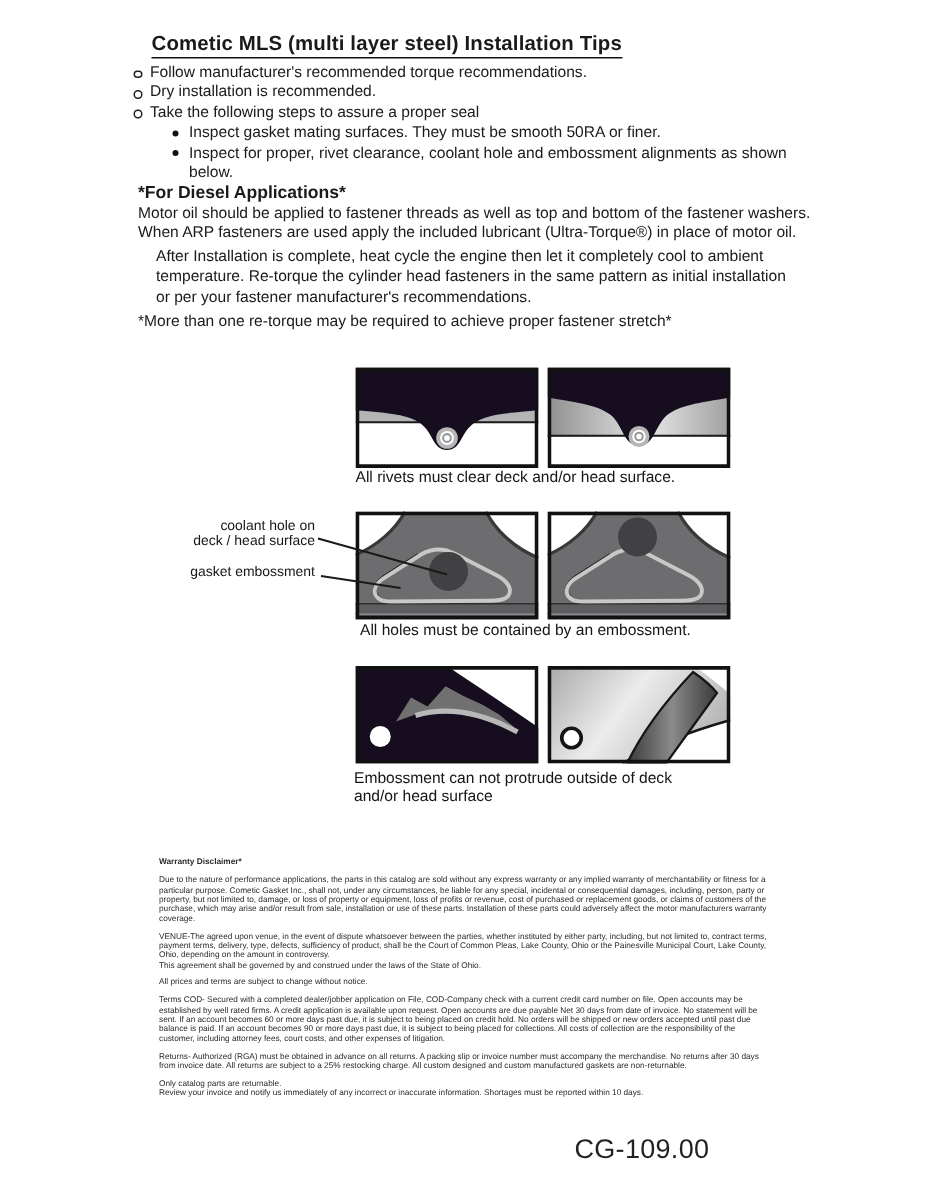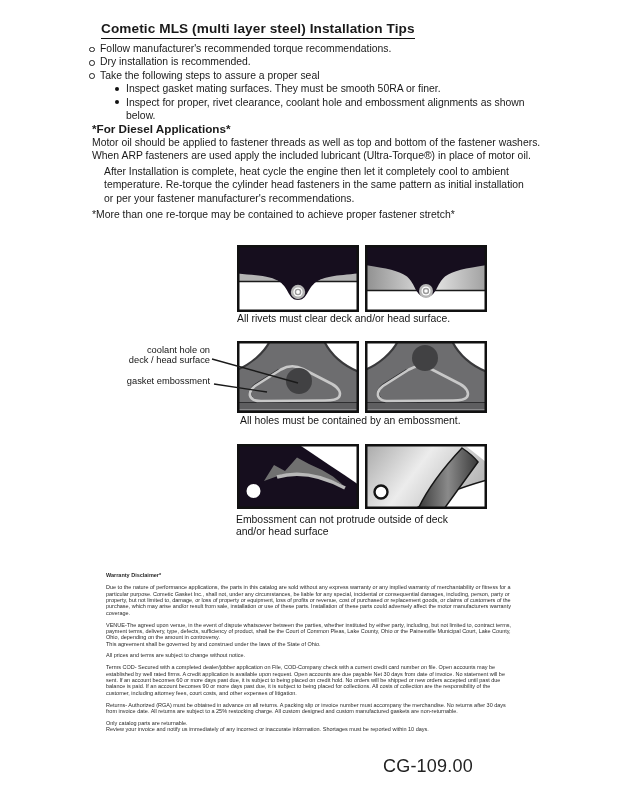--- a/index.html
+++ b/index.html
@@ -80,21 +80,21 @@
       </div>
     </div>
   </div>
 
   <div class="abs h2">*For Diesel Applications*</div>
   <div class="abs para preline" style="top:136px;">Motor oil should be applied to fastener threads as well as top and bottom of the fastener washers.
 When ARP fasteners are used apply the included lubricant (Ultra-Torque®) in place of motor oil.</div>
   <div class="abs para preline" style="top:165px;margin-left:12px;">After Installation is complete, heat cycle the engine then let it completely cool to ambient
 temperature. Re-torque the cylinder head fasteners in the same pattern as initial installation
 or per your fastener manufacturer's recommendations.</div>
-  <div class="abs para" style="top:208px;">*More than one re-torque may be contained to achieve proper fastener stretch*</div>
+  <div class="abs para" style="top:208px;">*More than one re-torque may be required to achieve proper fastener stretch*</div>
 
   <div class="abs dg-label" style="left:237px; top:230px;">RIGHT</div>
   <div class="abs dg-label" style="left:365px; top:230px;">WRONG</div>
 
   <div class="abs dg-box" style="left:237px; top:245px;">
     <svg width="122" height="67" viewBox="0 0 122 67">
       <rect x="0" y="0" width="122" height="67" fill="#ffffff"></rect>
       <rect x="0" y="28.5" width="122" height="8" fill="#b4b4b4"></rect>
       <line x1="0" y1="36.5" x2="122" y2="36.5" stroke="#1a1a1a" stroke-width="1.3"></line>
       <path d="M0,0 H122 V28.5 C98,30.5 87,31.5 79,37 C70,43.5 70.5,55 61,55 C51.5,55 52,43.5 43,37 C35,31.5 24,30.5 0,28.5 Z" fill="#160e1e"></path>

